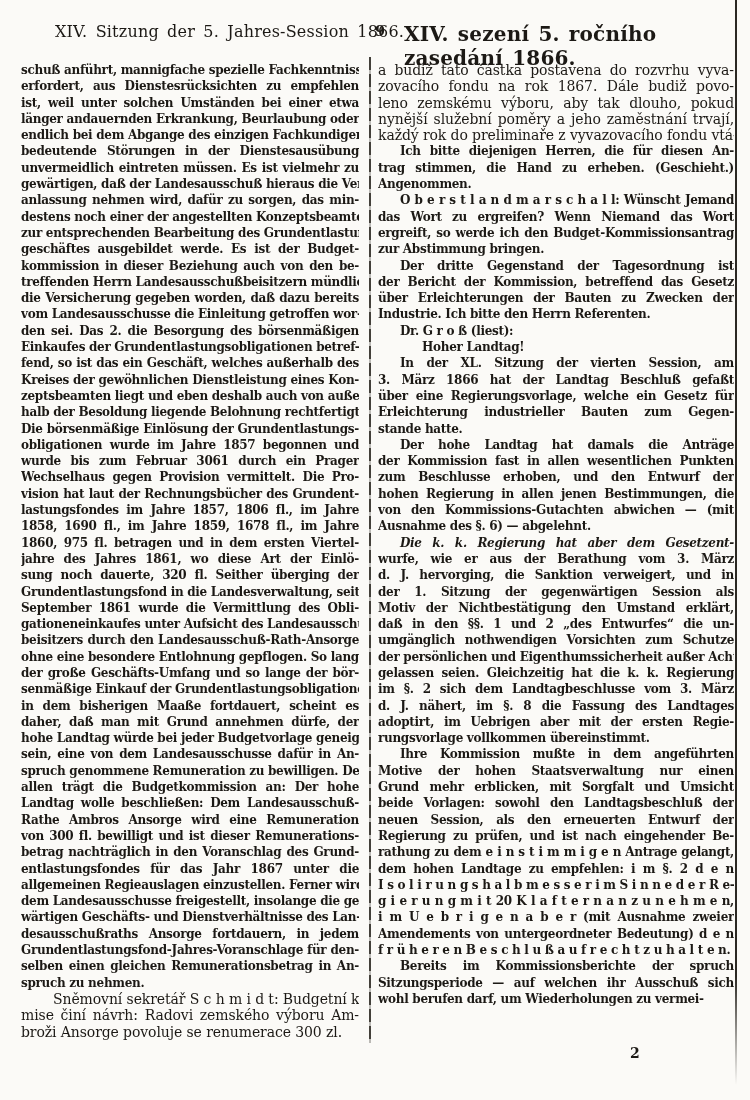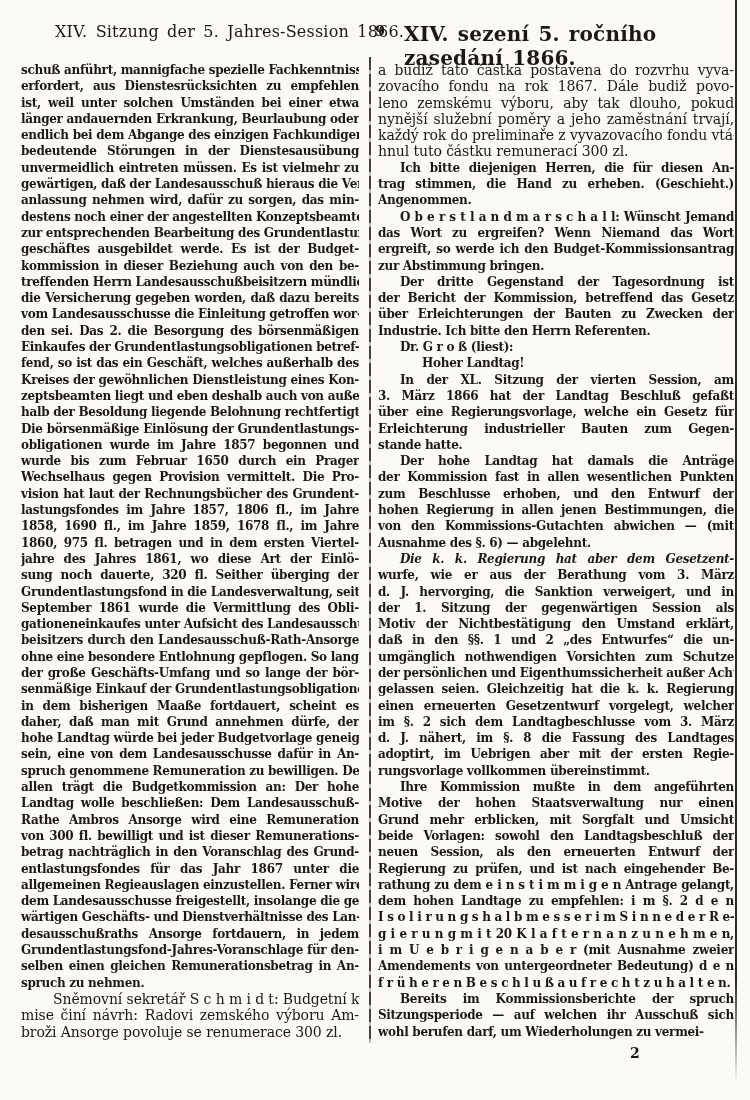--- a/index.html
+++ b/index.html
@@ -70,21 +70,21 @@
         <div class="line">die Versicherung gegeben worden, daß dazu bereits</div>
         <div class="line">vom Landesausschusse die Einleitung getroffen wor-</div>
         <div class="line">den sei. Das 2. die Besorgung des börsenmäßigen</div>
         <div class="line">Einkaufes der Grundentlastungsobligationen betref-</div>
         <div class="line">fend, so ist das ein Geschäft, welches außerhalb des</div>
         <div class="line">Kreises der gewöhnlichen Dienstleistung eines Kon-</div>
         <div class="line">zeptsbeamten liegt und eben deshalb auch von außer-</div>
         <div class="line">halb der Besoldung liegende Belohnung rechtfertigt.</div>
         <div class="line">Die börsenmäßige Einlösung der Grundentlastungs-</div>
         <div class="line">obligationen wurde im Jahre 1857 begonnen und</div>
-        <div class="line">wurde bis zum Februar 1650 durch ein Prager</div>
+        <div class="line">wurde bis zum Februar 3061 durch ein Prager</div>
         <div class="line">Wechselhaus gegen Provision vermittelt. Die Pro-</div>
         <div class="line">vision hat laut der Rechnungsbücher des Grundent-</div>
         <div class="line">lastungsfondes im Jahre 1857, 1806 fl., im Jahre</div>
         <div class="line">1858, 1690 fl., im Jahre 1859, 1678 fl., im Jahre</div>
         <div class="line">1860, 975 fl. betragen und in dem ersten Viertel-</div>
         <div class="line">jahre des Jahres 1861, wo diese Art der Einlö-</div>
         <div class="line">sung noch dauerte, 320 fl. Seither überging der</div>
         <div class="line">Grundentlastungsfond in die Landesverwaltung, seit</div>
         <div class="line">September 1861 wurde die Vermittlung des Obli-</div>
         <div class="line">gationeneinkaufes unter Aufsicht des Landesausschuß-</div>
@@ -117,21 +117,20 @@
         <div class="line last">broži Ansorge povoluje se renumerace 300 zl.</div>
       </div>
     </div>
   <div class="col col-right">
       <div class="para antiqua">
         <div class="line">a budiž tato částka postavena do rozvrhu vyva-</div>
         <div class="line">zovacího fondu na rok 1867. Dále budiž povo-</div>
         <div class="line">leno zemskému výboru, aby tak dlouho, pokud</div>
         <div class="line">nynější služební poměry a jeho zaměstnání trvají,</div>
         <div class="line">každý rok do preliminaře z vyvazovacího fondu vtá-</div>
-        <div class="line last">hnul tuto částku remunerací 300 zl.</div>
       </div>
       <div class="para fraktur">
         <div class="line" style="text-indent: 22px;">Ich bitte diejenigen Herren, die für diesen An-</div>
         <div class="line">trag stimmen, die Hand zu erheben. (Geschieht.)</div>
         <div class="line last">Angenommen.</div>
       </div>
       <div class="para fraktur">
         <div class="line" style="text-indent: 22px;">O b e r s t l a n d m a r s c h a l l: Wünscht Jemand</div>
         <div class="line">das Wort zu ergreifen? Wenn Niemand das Wort</div>
         <div class="line">ergreift, so werde ich den Budget-Kommissionsantrag</div>
@@ -167,21 +166,20 @@
       <div class="para fraktur">
         <div class="line" style="text-indent: 22px; font-style: italic;">Die k. k. Regierung hat aber dem Gesetzent-</div>
         <div class="line">wurfe, wie er aus der Berathung vom 3. März</div>
         <div class="line">d. J. hervorging, die Sanktion verweigert, und in</div>
         <div class="line">der 1. Sitzung der gegenwärtigen Session als</div>
         <div class="line">Motiv der Nichtbestätigung den Umstand erklärt,</div>
         <div class="line">daß in den §§. 1 und 2 „des Entwurfes“ die un-</div>
         <div class="line">umgänglich nothwendigen Vorsichten zum Schutze</div>
         <div class="line">der persönlichen und Eigenthumssicherheit außer Acht</div>
         <div class="line">gelassen seien. Gleichzeitig hat die k. k. Regierung</div>
-        <div class="line">einen erneuerten Gesetzentwurf vorgelegt, welcher</div>
         <div class="line">im §. 2 sich dem Landtagbeschlusse vom 3. März</div>
         <div class="line">d. J. nähert, im §. 8 die Fassung des Landtages</div>
         <div class="line">adoptirt, im Uebrigen aber mit der ersten Regie-</div>
         <div class="line last">rungsvorlage vollkommen übereinstimmt.</div>
       </div>
       <div class="para fraktur">
         <div class="line" style="text-indent: 22px;">Ihre Kommission mußte in dem angeführten</div>
         <div class="line">Motive der hohen Staatsverwaltung nur einen</div>
         <div class="line">Grund mehr erblicken, mit Sorgfalt und Umsicht</div>
         <div class="line">beide Vorlagen: sowohl den Landtagsbeschluß der</div>

